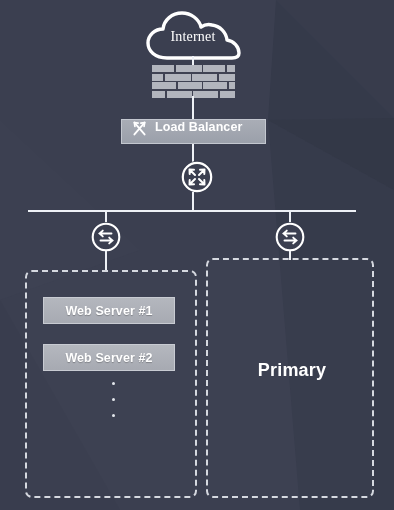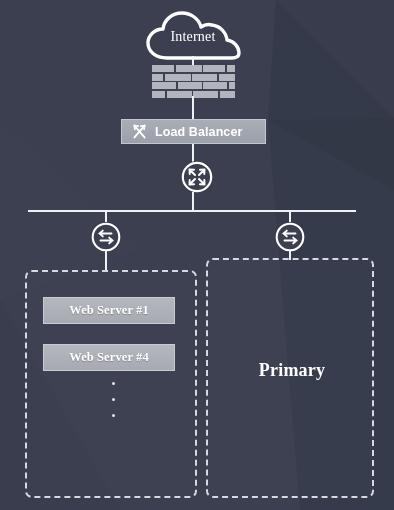--- a/index.html
+++ b/index.html
@@ -80,21 +80,21 @@
   #lb-box {
     position: absolute;
     left: 121px;
     top: 119px;
     width: 145px;
     height: 25px;
     background: linear-gradient(180deg,#a9adb6 0%, #9ba0aa 100%);
     border: 1px solid #c3c7cf;
     box-sizing: border-box;
     display: flex;
-    align-items: center;
+    align-items: flex-start;
     padding-left: 9px;
   }
   #lb-box .lb-icon { width: 17px; height: 17px; flex: 0 0 auto; }
   #lb-label {
     margin-left: 7px;
     color: #ffffff;
     font-size: 12.5px;
     font-weight: 600;
     letter-spacing: .1px;
     white-space: nowrap;
@@ -110,21 +110,20 @@
   #switch-left  { left: 91px; top: 222px; width: 30px; height: 30px; }
   #switch-right { left: 275px; top: 222px; width: 30px; height: 30px; }
 
   
   .group {
     position: absolute;
     border: 2px dashed #d6d9e0;
     border-radius: 7px;
     box-sizing: border-box;
     background: rgba(255,255,255,0.012);
-    font-family: Liberation Serif, serif;
   }
   #web-group { left: 25px; top: 270px; width: 172px; height: 228px; }
   #db-group  { left: 206px; top: 258px; width: 168px; height: 240px; }
 
   
   .server {
     position: absolute;
     left: 16px;
     width: 132px;
     height: 27px;
@@ -269,21 +268,21 @@
       <path d="M20.5 11.5 L8.5 11.5 M11.8 8.6 L8.5 11.5 L11.8 14.4"></path>
       <path d="M9.5 18.5 L21.5 18.5 M18.2 15.6 L21.5 18.5 L18.2 21.4"></path>
     </g>
   </svg>
 
   <div class="line vline" style="left:105px; top:251px; height:20px;"></div>
   <div class="line vline" style="left:289px; top:251px; height:9px;"></div>
 
   <div id="web-group" class="group">
     <div class="server" id="srv1">Web Server #1</div>
-    <div class="server" id="srv2">Web Server #4</div>
+    <div class="server" id="srv2">Web Server #2</div>
     <div id="ellipsis">
       <span class="dot"></span>
       <span class="dot"></span>
       <span class="dot"></span>
     </div>
   </div>
 
   <div id="db-group" class="group">
     <div id="primary-label">Primary</div>
   </div>

